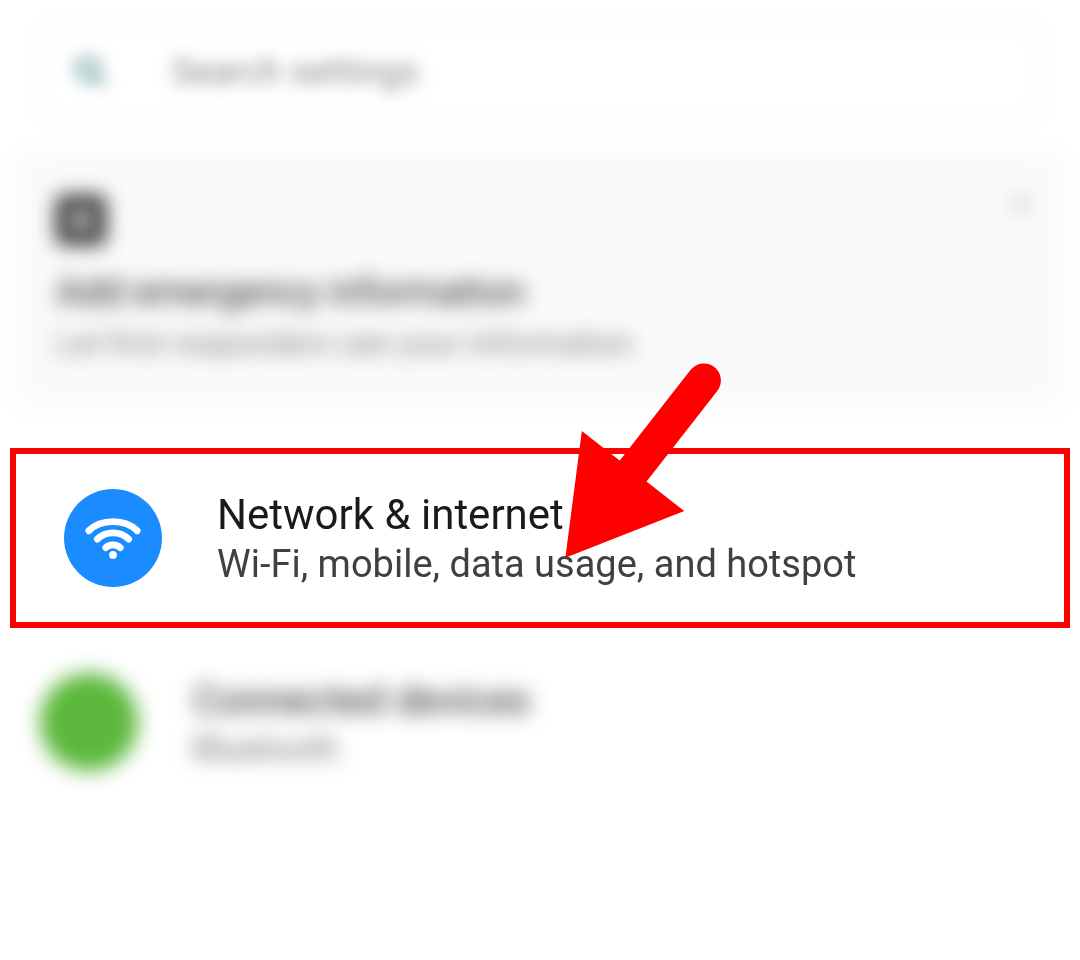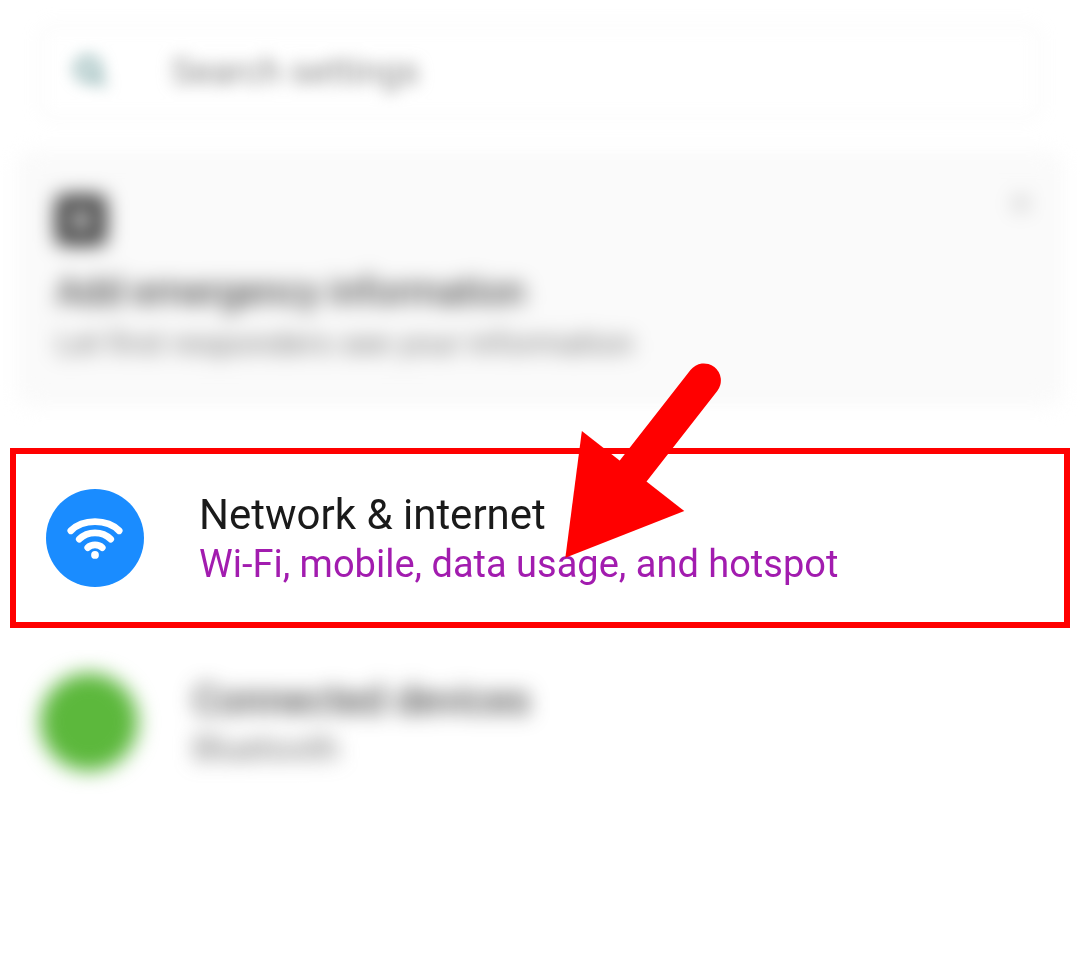--- a/index.html
+++ b/index.html
@@ -76,21 +76,21 @@
       color: #222;
       margin-bottom: 10px;
     }
     .emergency-subtitle {
       font-size: 32px;
       color: #777;
     }
     .network-item {
       margin: 0 10px;
       border: 6px solid #ff0000;
-      padding: 35px 30px;
+      padding: 35px 48px;
       display: flex;
       align-items: center;
       background: #fff;
     }
     .wifi-icon-circle {
       width: 98px;
       height: 98px;
       border-radius: 50%;
       background: #1a8cff;
       display: flex;
@@ -106,21 +106,21 @@
       margin-left: 55px;
     }
     .network-title {
       font-size: 42px;
       color: #1a1a1a;
       font-weight: 400;
       line-height: 1.2;
     }
     .network-subtitle {
       font-size: 38px;
-      color: #a21caf;
+      color: #404040;
       margin-top: 2px;
     }
     .connected-item {
       margin: 45px 40px 30px 40px;
       display: flex;
       align-items: center;
       filter: blur(10px);
     }
     .connected-icon-circle {
       width: 98px;

